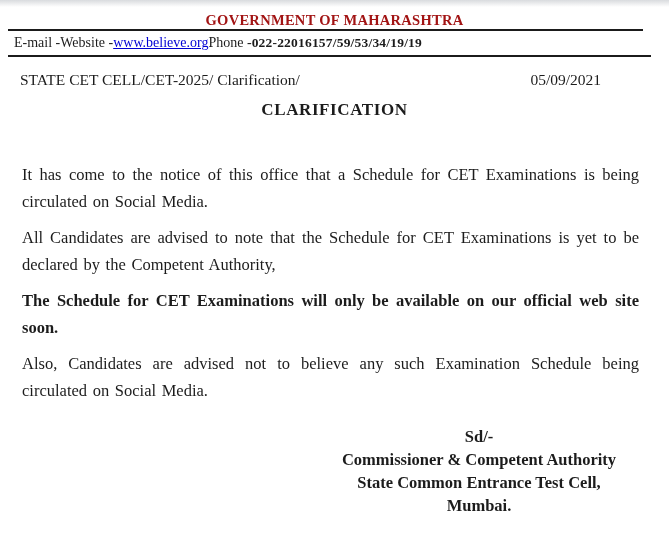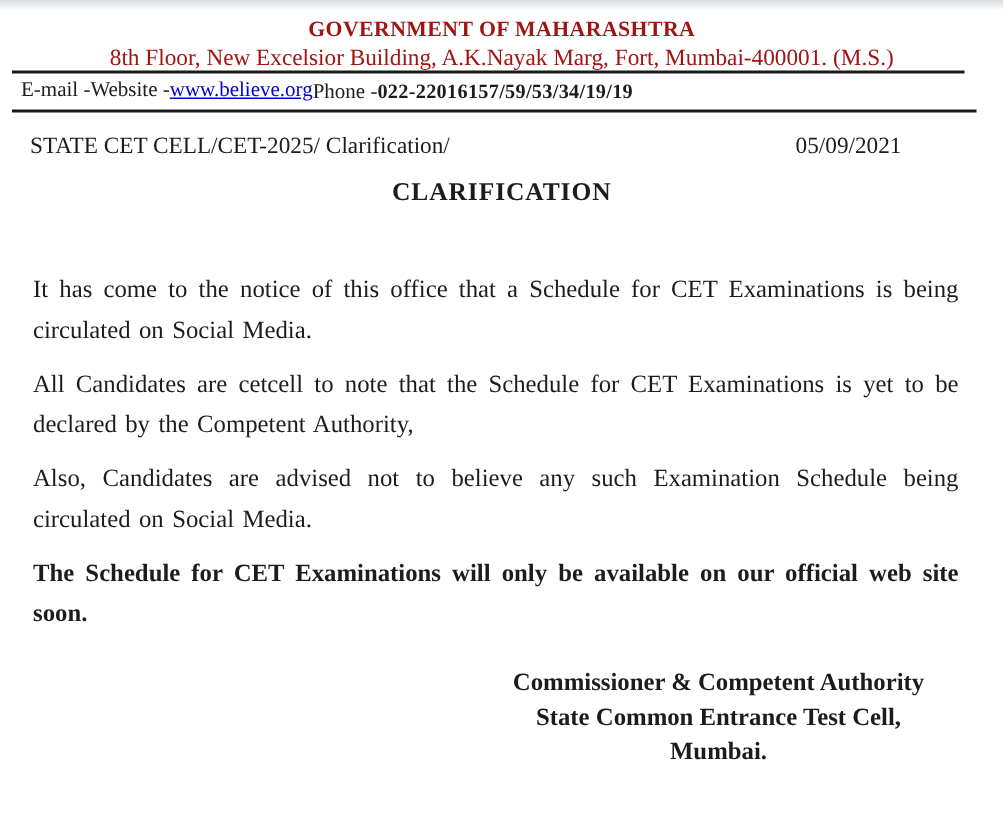--- a/index.html
+++ b/index.html
@@ -97,21 +97,20 @@
 </style>
 </head>
 <body>
 
 <div class="page">
 
   <div class="top-shade"></div>
 
   <div class="letterhead">
     <div class="lh-line1">GOVERNMENT OF MAHARASHTRA</div>
-    <div class="lh-line3">8th Floor, New Excelsior Building, A.K.Nayak Marg, Fort, Mumbai-400001. (M.S.)</div>
   </div>
 
   <div class="rule r1"></div>
 
   <div class="contact-row">
     <span class="contact-item">
       <span>E-mail - </span>
     </span>
     <span class="contact-item">
       <span>Website - </span>
@@ -127,24 +126,25 @@
 
   <div class="ref-row">
     <span>STATE CET CELL/CET-2025/ Clarification/</span>
     <span>05/09/2021</span>
   </div>
 
   <div class="doc-title">CLARIFICATION</div>
 
   <div class="body-copy">
     <p class="para">It has come to the notice of this office that a Schedule for CET Examinations is being circulated on Social Media.</p>
-    <p class="para">All Candidates are cetcell to note that the Schedule for CET Examinations is yet to be declared by the Competent Authority,</p>
+    <p class="para">All Candidates are advised to note that the Schedule for CET Examinations is yet to be declared by the Competent Authority,</p>
+    <p class="para emphasis">The Schedule for CET Examinations will only be available on our official web site soon.</p>
     <p class="para">Also, Candidates are advised not to believe any such Examination Schedule being circulated on Social Media.</p>
-    <p class="para emphasis">The Schedule for CET Examinations will only be available on our official web site soon.</p>
   </div>
 
   <div class="sig-block">
+    <div>Sd/-</div>
     <div>Commissioner &amp; Competent Authority</div>
     <div>State Common Entrance Test Cell,</div>
     <div>Mumbai.</div>
   </div>
 
 </div>
 
 </body></html>

